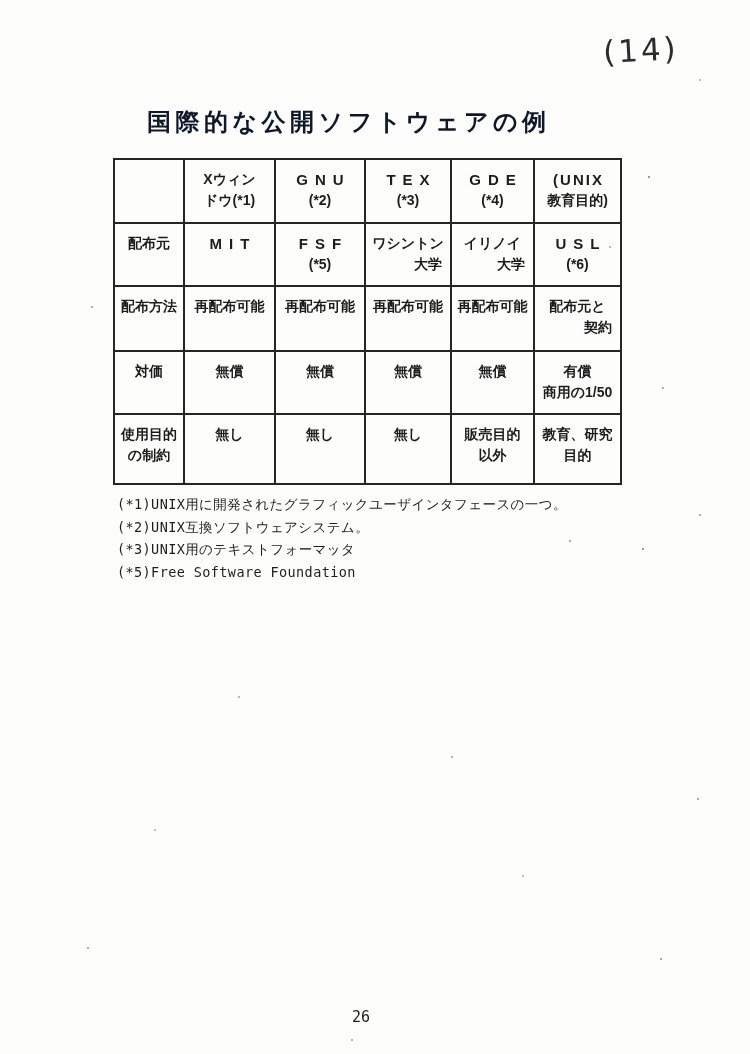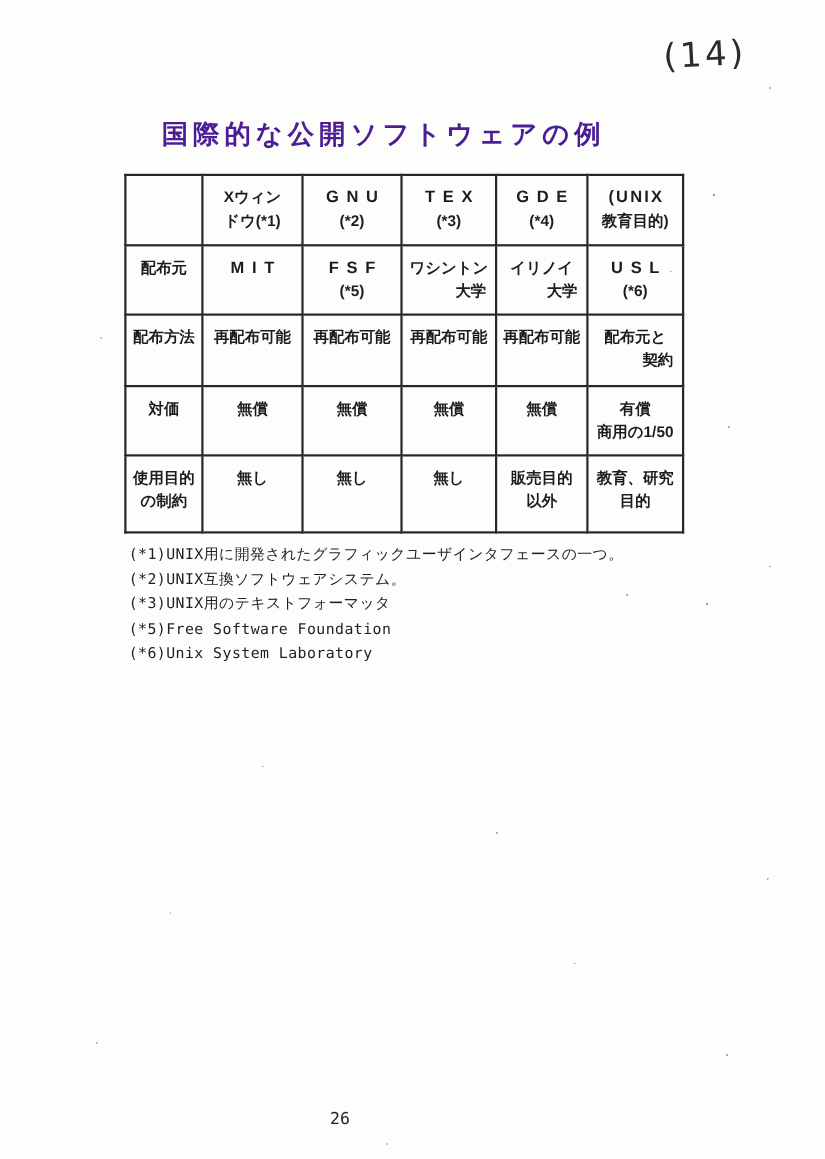--- a/index.html
+++ b/index.html
@@ -57,21 +57,21 @@
   .title {
     position: absolute;
     left: 147px;
     top: 106px;
     margin: 0;
     font-family: "Liberation Serif", serif;
     font-size: 24px;
     font-weight: bold;
     letter-spacing: 4.5px;
     white-space: nowrap;
-    color: #4c1d95;
+    color: #0f172a;
   }
   table.swtable {
     position: absolute;
     left: 113px;
     top: 158px;
     width: 507px;
     border-collapse: collapse;
     table-layout: fixed;
     background: transparent;
   }
@@ -113,21 +113,21 @@
     line-height: 22.6px;
     letter-spacing: 0.4px;
     color: #1e1e1e;
     white-space: nowrap;
   }
   .pagenum {
     position: absolute;
     left: 300px;
     top: 1008px;
     width: 70px;
-    text-align: left;
+    text-align: right;
     font-family: "DejaVu Sans Mono", monospace;
     font-size: 15px;
     color: #222222;
   }
 </style>
 </head>
 <body>
 
 <div class="page">
   <div class="speckles"></div>
@@ -278,17 +278,16 @@
         </td>
       </tr>
     </tbody>
   </table>
 
   <div class="footnotes">
     <div class="fn">(*1)UNIX用に開発されたグラフィックユーザインタフェースの一つ。</div>
     <div class="fn">(*2)UNIX互換ソフトウェアシステム。</div>
     <div class="fn">(*3)UNIX用のテキストフォーマッタ</div>
     <div class="fn">(*5)Free Software Foundation</div>
-    <div class="fn">(*6)Unix System Laboratory</div>
   </div>
 
   <div class="pagenum">26</div>
 </div>
 
 </body></html>

